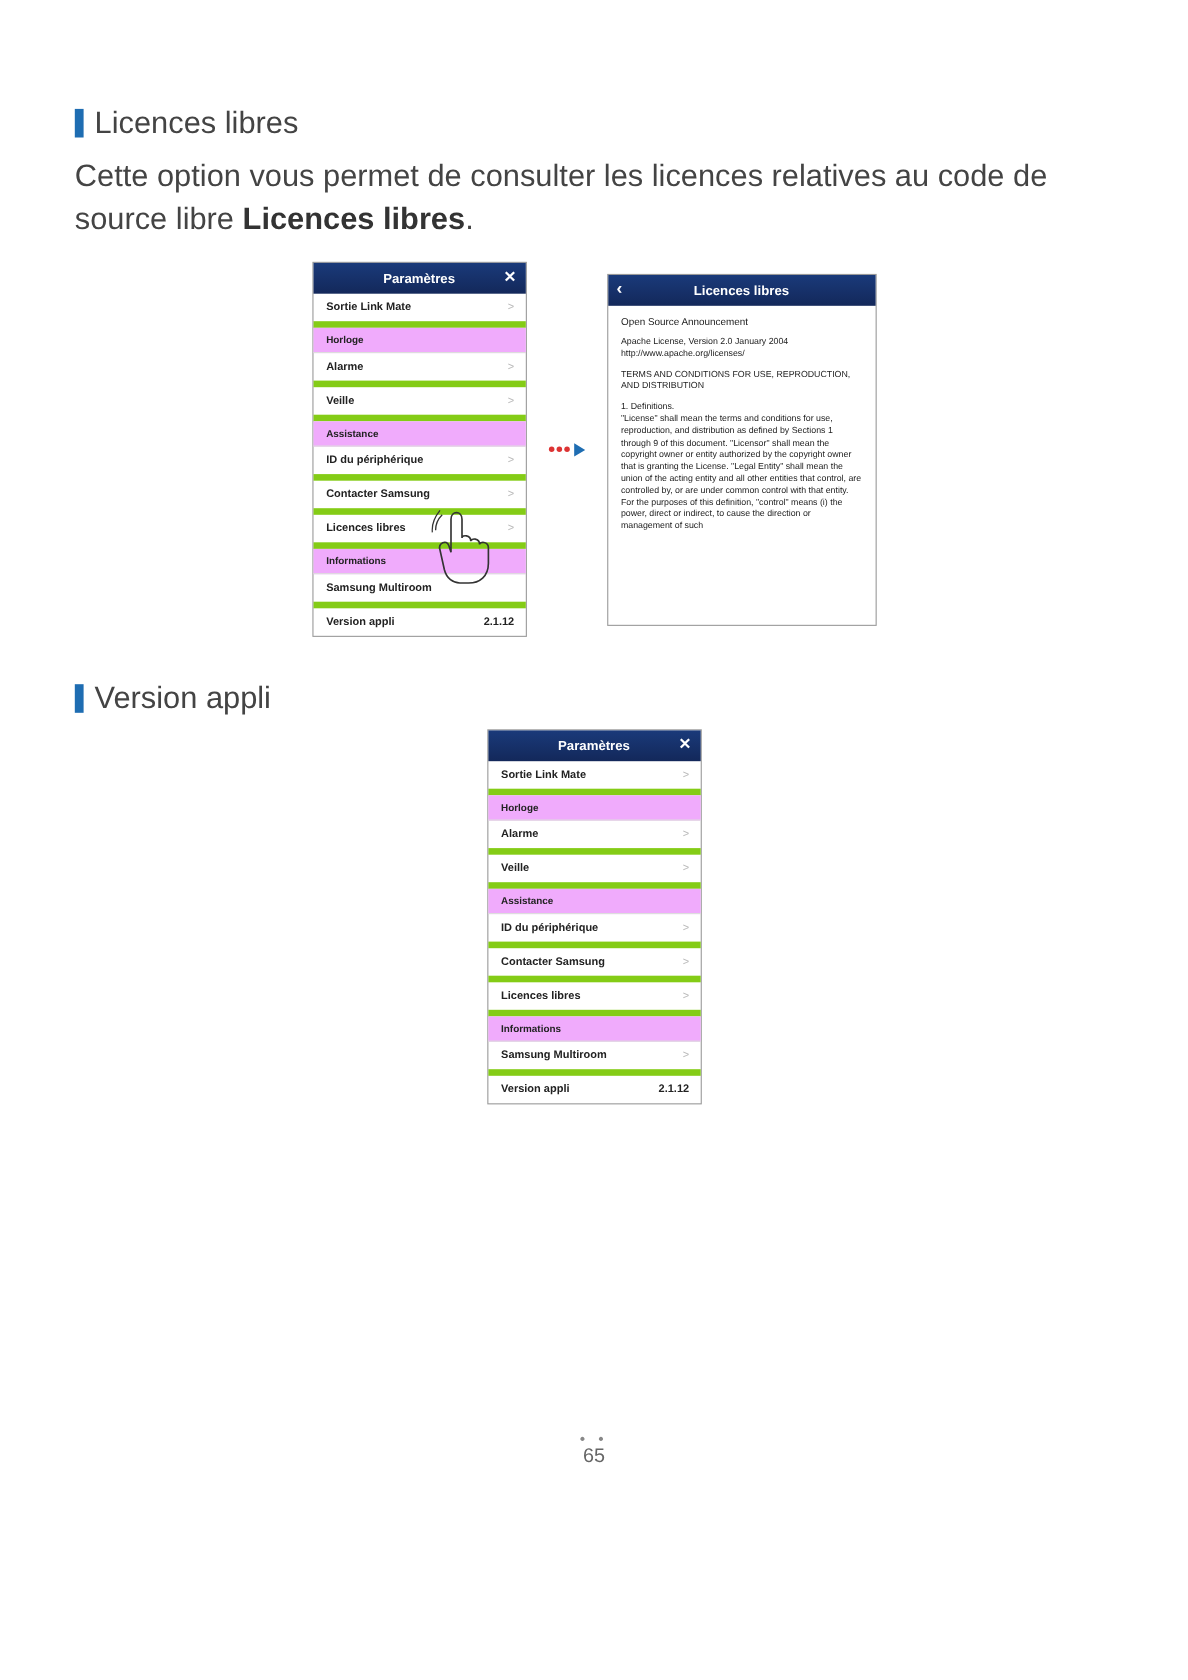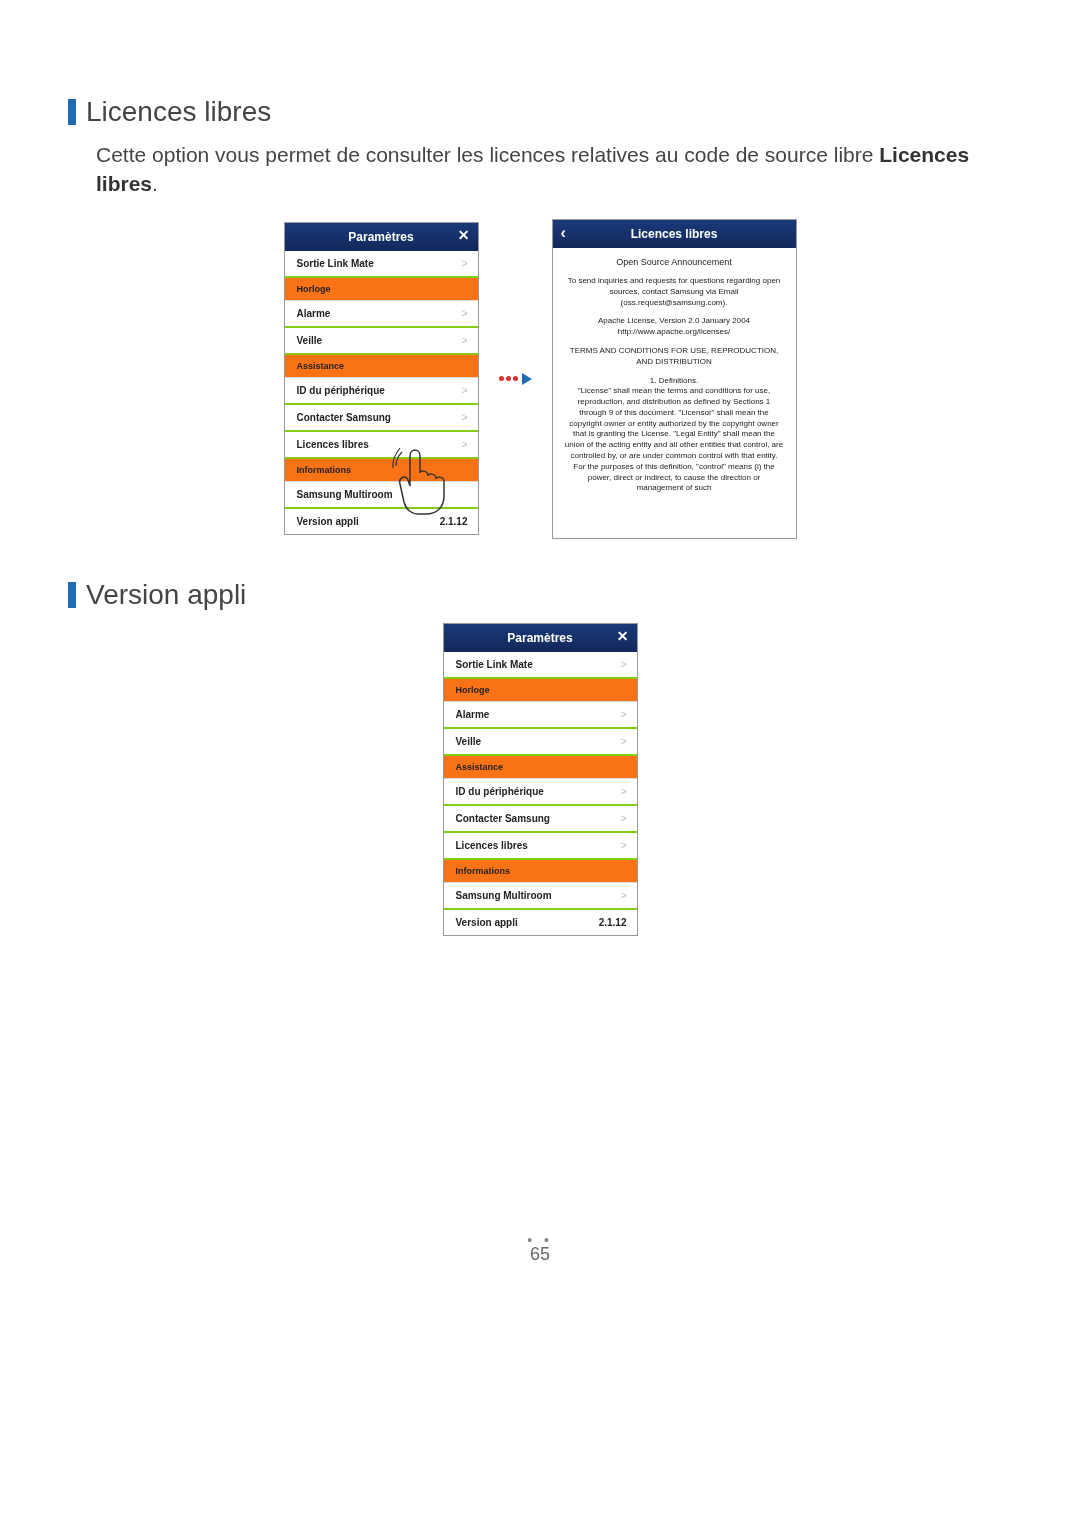--- a/index.html
+++ b/index.html
@@ -2,39 +2,39 @@
 <html><head>
 <meta charset="utf-8">
 <style>
   * { box-sizing: border-box; margin: 0; padding: 0; }
   body { font-family: Arial, Helvetica, sans-serif; background: #fff; color: #333; width: 1080px; margin: 0 auto; }
   .page { padding: 96px 68px 30px 68px; }
   .section { margin-bottom: 40px; }
   .section-heading { display: flex; align-items: center; margin-bottom: 12px; }
   .section-heading .marker { width: 8px; height: 26px; background: #1e6db2; margin-right: 10px; }
   .section-heading h2 { font-size: 28px; font-weight: 400; color: #444; }
-  .section-desc { font-size: 21px; font-weight: 300; line-height: 1.4; color: #444; margin-bottom: 20px; margin-left: 28px; }
+  .section-desc { font-size: 28px; font-weight: 300; line-height: 1.4; color: #444; margin-bottom: 20px; }
   .section-desc .bold { font-weight: 700; color: #333; }
 
   .screens-row { display: flex; align-items: center; justify-content: center; gap: 20px; }
   .screens-single { display: flex; justify-content: center; }
 
   .phone-panel { width: 195px; border: 1px solid #999; background: #fff; display: flex; flex-direction: column; }
   .phone-panel.wide { width: 245px; }
   .panel-header { background: linear-gradient(#1a3a7a,#13285a); color: #fff; height: 28px; display: flex; align-items: center; justify-content: center; position: relative; font-size: 12px; font-weight: 700; }
   .panel-header .close-x { position: absolute; right: 8px; top: 4px; font-size: 14px; font-weight: 700; color: #fff; }
   .panel-header .back-chev { position: absolute; left: 8px; top: 4px; font-size: 16px; font-weight: 700; color: #fff; }
 
-  .list-item { display: flex; justify-content: space-between; align-items: center; padding: 7px 10px 7px 12px; border-bottom: 2px solid #84cc16; font-size: 10px; font-weight: 700; color: #222; }
+  .list-item { display: flex; justify-content: space-between; align-items: center; padding: 7px 10px 7px 12px; border-bottom: 6px solid #84cc16; font-size: 10px; font-weight: 700; color: #222; }
   .list-item .chev { color: #bbb; font-weight: 400; font-size: 10px; }
   .list-item .value { color: #222; font-weight: 700; font-size: 10px; }
-  .section-label { padding: 6px 10px 6px 12px; font-size: 9px; font-weight: 700; color: #222; background: #f97316; border-bottom: 1px solid #ddd; }
+  .section-label { padding: 6px 10px 6px 12px; font-size: 9px; font-weight: 700; color: #222; background: #f0abfc; border-bottom: 1px solid #ddd; }
 
   .license-body { padding: 8px 12px; font-size: 8px; line-height: 1.35; color: #222; height: 290px; overflow: hidden; }
-  .license-body p { margin-bottom: 8px; text-align: center; }
+  .license-body p { margin-bottom: 8px; }
   .license-body .title-line { font-weight: 400; font-size: 9px; margin-bottom: 8px; }
 
   .tap-hand { position: absolute; top: 216px; left: 108px; pointer-events: none; }
   .phone-wrapper { position: relative; }
 
   .dots-arrow { display: flex; align-items: center; gap: 2px; }
   .dots-arrow .dot { width: 5px; height: 5px; border-radius: 50%; background: #d33; }
   .dots-arrow .tri { width: 0; height: 0; border-top: 6px solid transparent; border-bottom: 6px solid transparent; border-left: 10px solid #1e6db2; margin-left: 2px; }
 
   .page-footer { text-align: center; font-size: 18px; color: #666; margin-top: 300px; }
@@ -112,21 +112,20 @@
           <div class="tri"></div>
       </div>
 
       <div class="phone-panel wide">
         <div class="panel-header">
           <span class="back-chev">‹</span>
           <span>Licences libres</span>
         </div>
         <div class="license-body">
           <p class="title-line">Open Source Announcement</p>
-          <p>To send inquiries and requests for questions regarding open sources, contact Samsung via Email (oss.request@samsung.com).</p>
           <p style="white-space:pre-line">Apache License, Version 2.0 January 2004
 http://www.apache.org/licenses/</p>
           <p>TERMS AND CONDITIONS FOR USE, REPRODUCTION, AND DISTRIBUTION</p>
           <p style="white-space:pre-line">1. Definitions.
 "License" shall mean the terms and conditions for use, reproduction, and distribution as defined by Sections 1 through 9 of this document. "Licensor" shall mean the copyright owner or entity authorized by the copyright owner that is granting the License. "Legal Entity" shall mean the union of the acting entity and all other entities that control, are controlled by, or are under common control with that entity. For the purposes of this definition, "control" means (i) the power, direct or indirect, to cause the direction or management of such</p>
         </div>
       </div>
     </div>
   </div>
 

